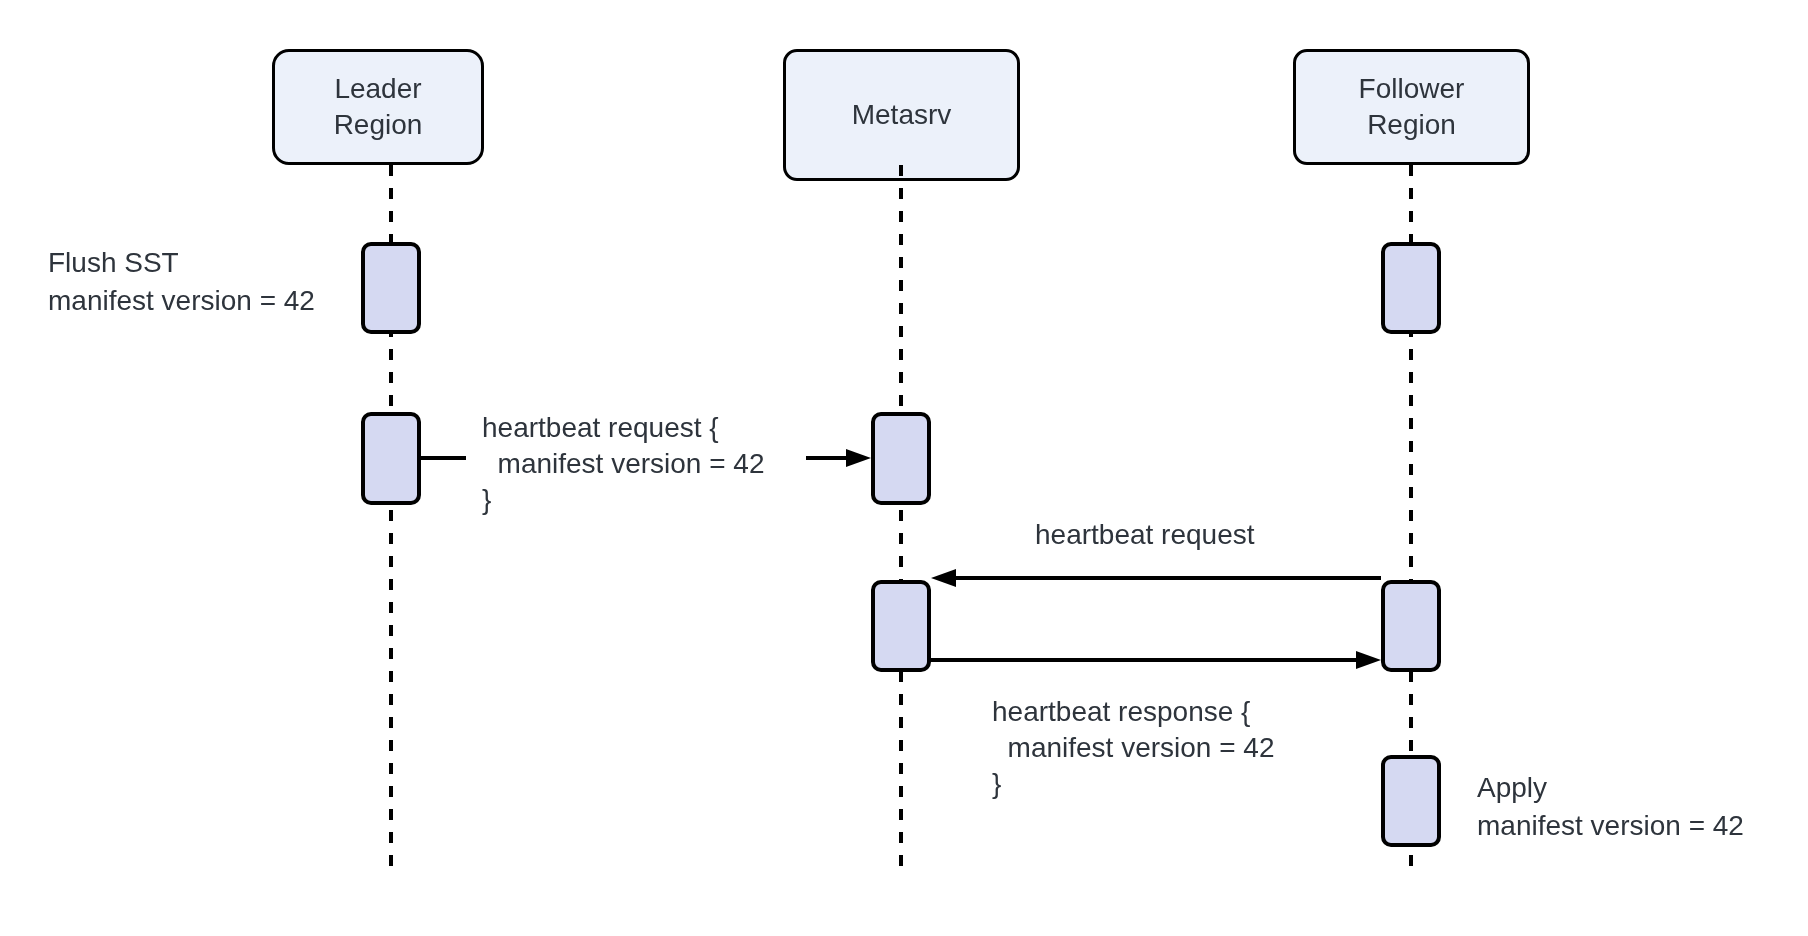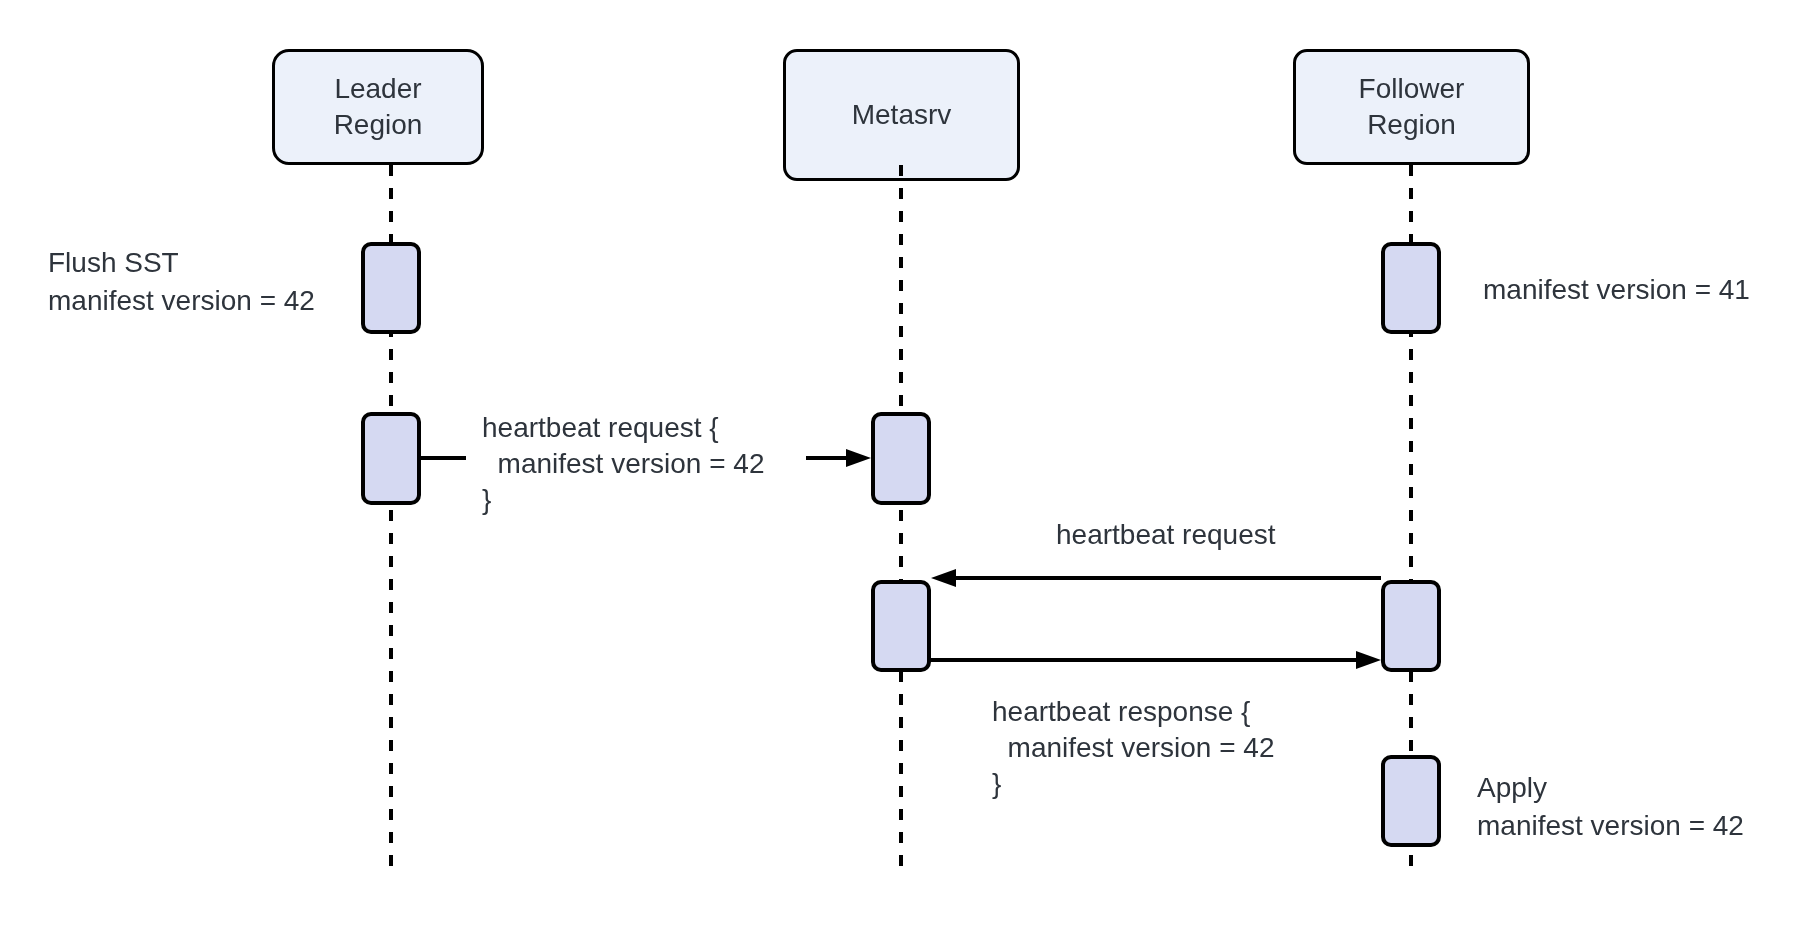--- a/index.html
+++ b/index.html
@@ -108,32 +108,31 @@
   <div class="activation" style="left:361px;  top:412px; height:93px;"></div>
   <div class="activation" style="left:871px;  top:412px; height:93px;"></div>
   <div class="activation" style="left:871px;  top:580px; height:92px;"></div>
   <div class="activation" style="left:1381px; top:242px; height:92px;"></div>
   <div class="activation" style="left:1381px; top:580px; height:92px;"></div>
   <div class="activation" style="left:1381px; top:755px; height:92px;"></div>
 
   <div class="msg-text lh38" style="left:48px; top:244px;">Flush SST
 manifest version = 42</div>
 
-  <div class="msg-text" style="left:1483px; top:272px;">manifest version = 41</div>
 
   <div class="seg" style="left:420px; top:456px; width:46px;"></div>
   <div class="msg-text" style="left:482px; top:410px;">heartbeat request {
   manifest version = 42
 }</div>
   <div class="arrow right" style="left:806px; top:449px; width:65px;">
     <i class="shaft"></i>
     <i class="head"></i>
   </div>
 
-  <div class="msg-text" style="left:1035px; top:517px;margin-left:21px;">heartbeat request</div>
+  <div class="msg-text" style="left:1035px; top:517px;">heartbeat request</div>
   <div class="arrow left" style="left:931px; top:569px; width:450px;">
     <i class="shaft"></i>
     <i class="head"></i>
   </div>
 
   <div class="arrow right" style="left:931px; top:651px; width:450px;">
     <i class="shaft"></i>
     <i class="head"></i>
   </div>
   <div class="msg-text" style="left:992px; top:694px;">heartbeat response {

